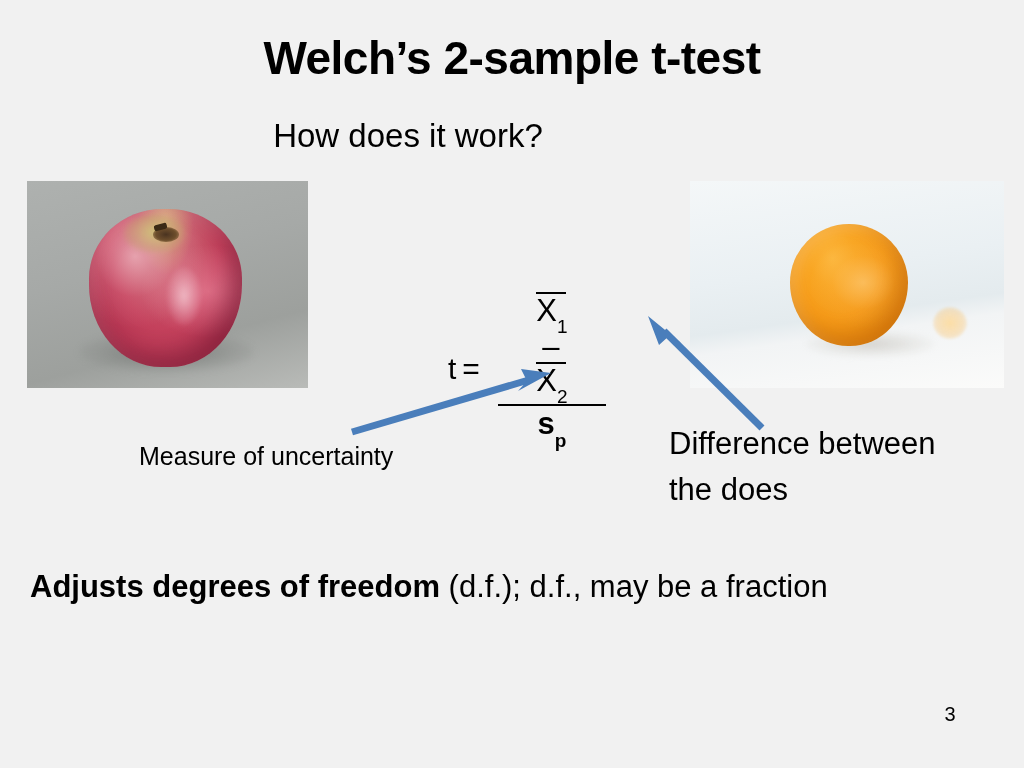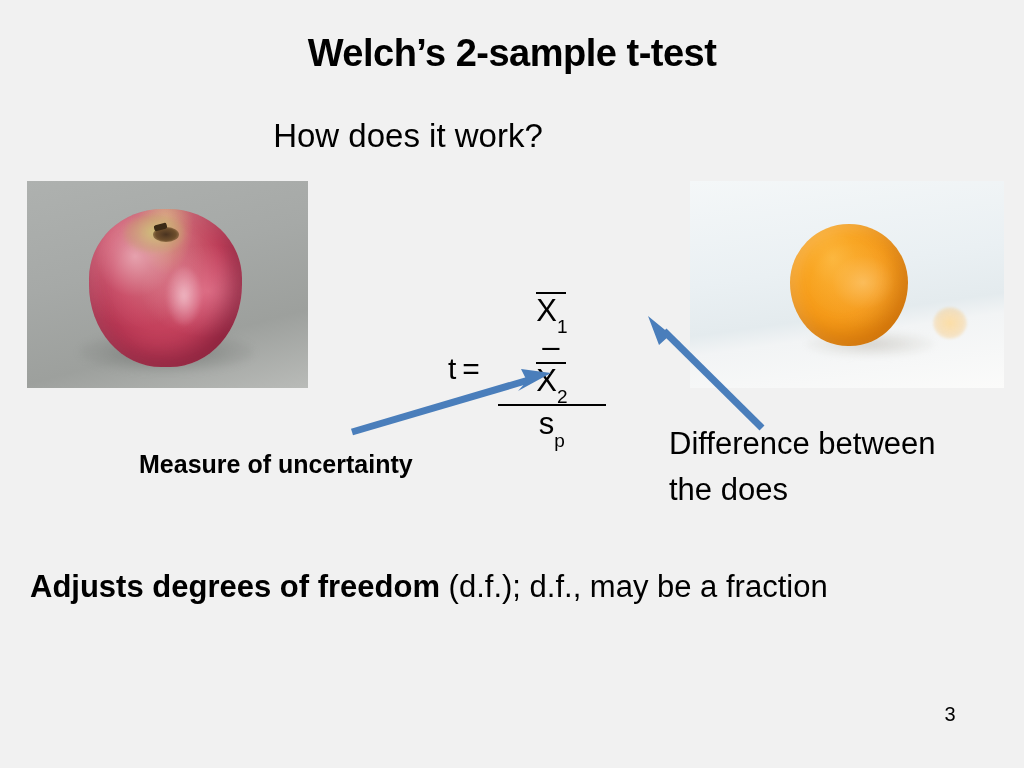--- a/index.html
+++ b/index.html
@@ -21,21 +21,21 @@
     background: #f1f1f1;
   }
 
   
   #slide-title {
     position: absolute;
     left: 0;
     top: 34px;
     width: 1024px;
     text-align: center;
-    font-size: 38px;
+    font-size: 46px;
     font-weight: bold;
     letter-spacing: -0.5px;
     line-height: 1.05;
     white-space: nowrap;
   }
   #slide-subtitle {
     position: absolute;
     left: 0;
     top: 118px;
     width: 816px;
@@ -222,42 +222,42 @@
     width: 100%;
     min-width: 108px;
     height: 2px;
     background: #000;
     margin: 1px 0 2px 0;
   }
   #denominator {
     font-size: 31px;
     line-height: 1;
     padding-bottom: 2px;
+    font-weight: bold;
   }
 
   
   #arrow-layer {
     position: absolute;
     left: 0;
     top: 0;
     width: 1024px;
     height: 768px;
     pointer-events: none;
   }
 
   
   #caption-uncertainty {
     position: absolute;
     left: 139px;
     top: 442px;
     font-size: 25px;
-    font-weight: bold;
+    font-weight: normal;
     line-height: 1.15;
     white-space: nowrap;
-    margin-top: 8px;
   }
   #caption-difference {
     position: absolute;
     left: 669px;
     top: 421px;
     width: 330px;
     font-size: 31px;
     font-weight: normal;
     line-height: 1.48;
   }

